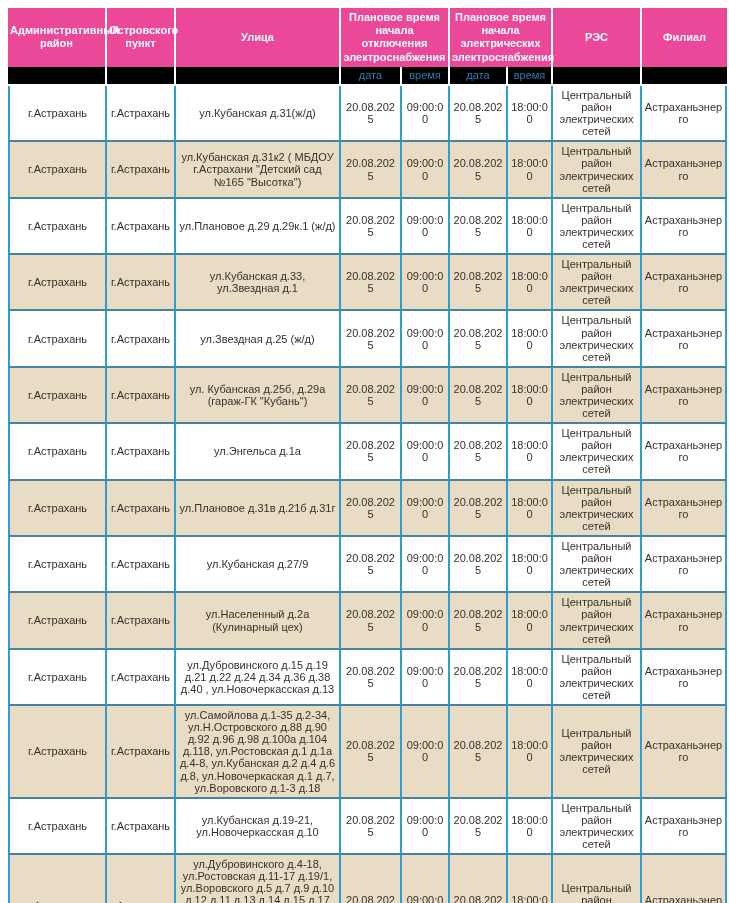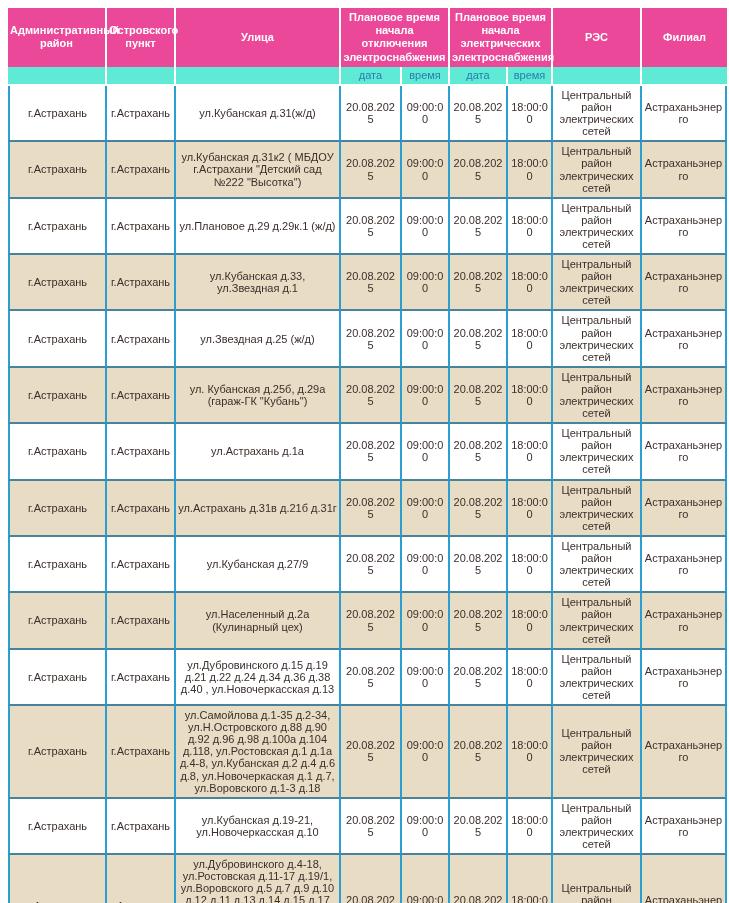--- a/index.html
+++ b/index.html
@@ -32,21 +32,21 @@
     font-weight: bold;
     text-align: center;
     vertical-align: middle;
     line-height: 1.2;
     padding: 3px 2px;
     border-right: 2px solid #ffffff;
   }
   thead tr.head-main th { height: 46px; }
   thead tr.head-main th:last-child { border-right: none; }
   thead tr.head-sub th {
-    background: #5eead4;
+    background: #000000;
     color: #2a7cb0;
     font-weight: normal;
     height: 13px;
     padding: 2px;
     border-bottom: 2px solid #ffffff;
   }
   thead tr.head-sub th:last-child { border-right: none; }
   
   tbody td {
     font-size: 11px;
@@ -111,21 +111,21 @@
           <td>20.08.2025</td>
           <td>09:00:00</td>
           <td>20.08.2025</td>
           <td>18:00:00</td>
           <td>Центральный район электрических сетей</td>
           <td>Астраханьэнерго</td>
         </tr>
         <tr class="beige">
           <td>г.Астрахань</td>
           <td>г.Астрахань</td>
-          <td>ул.Кубанская д.31к2 ( МБДОУ г.Астрахани "Детский сад №222 "Высотка")</td>
+          <td>ул.Кубанская д.31к2 ( МБДОУ г.Астрахани "Детский сад №165 "Высотка")</td>
           <td>20.08.2025</td>
           <td>09:00:00</td>
           <td>20.08.2025</td>
           <td>18:00:00</td>
           <td>Центральный район электрических сетей</td>
           <td>Астраханьэнерго</td>
         </tr>
         <tr class="white">
           <td>г.Астрахань</td>
           <td>г.Астрахань</td>
@@ -166,32 +166,32 @@
           <td>20.08.2025</td>
           <td>09:00:00</td>
           <td>20.08.2025</td>
           <td>18:00:00</td>
           <td>Центральный район электрических сетей</td>
           <td>Астраханьэнерго</td>
         </tr>
         <tr class="white">
           <td>г.Астрахань</td>
           <td>г.Астрахань</td>
-          <td>ул.Астрахань д.1а</td>
-          <td>20.08.2025</td>
-          <td>09:00:00</td>
-          <td>20.08.2025</td>
-          <td>18:00:00</td>
-          <td>Центральный район электрических сетей</td>
-          <td>Астраханьэнерго</td>
-        </tr>
-        <tr class="beige">
-          <td>г.Астрахань</td>
-          <td>г.Астрахань</td>
-          <td>ул.Астрахань д.31в д.21б д.31г</td>
+          <td>ул.Энгельса д.1а</td>
+          <td>20.08.2025</td>
+          <td>09:00:00</td>
+          <td>20.08.2025</td>
+          <td>18:00:00</td>
+          <td>Центральный район электрических сетей</td>
+          <td>Астраханьэнерго</td>
+        </tr>
+        <tr class="beige">
+          <td>г.Астрахань</td>
+          <td>г.Астрахань</td>
+          <td>ул.Плановое д.31в д.21б д.31г</td>
           <td>20.08.2025</td>
           <td>09:00:00</td>
           <td>20.08.2025</td>
           <td>18:00:00</td>
           <td>Центральный район электрических сетей</td>
           <td>Астраханьэнерго</td>
         </tr>
         <tr class="white">
           <td>г.Астрахань</td>
           <td>г.Астрахань</td>

